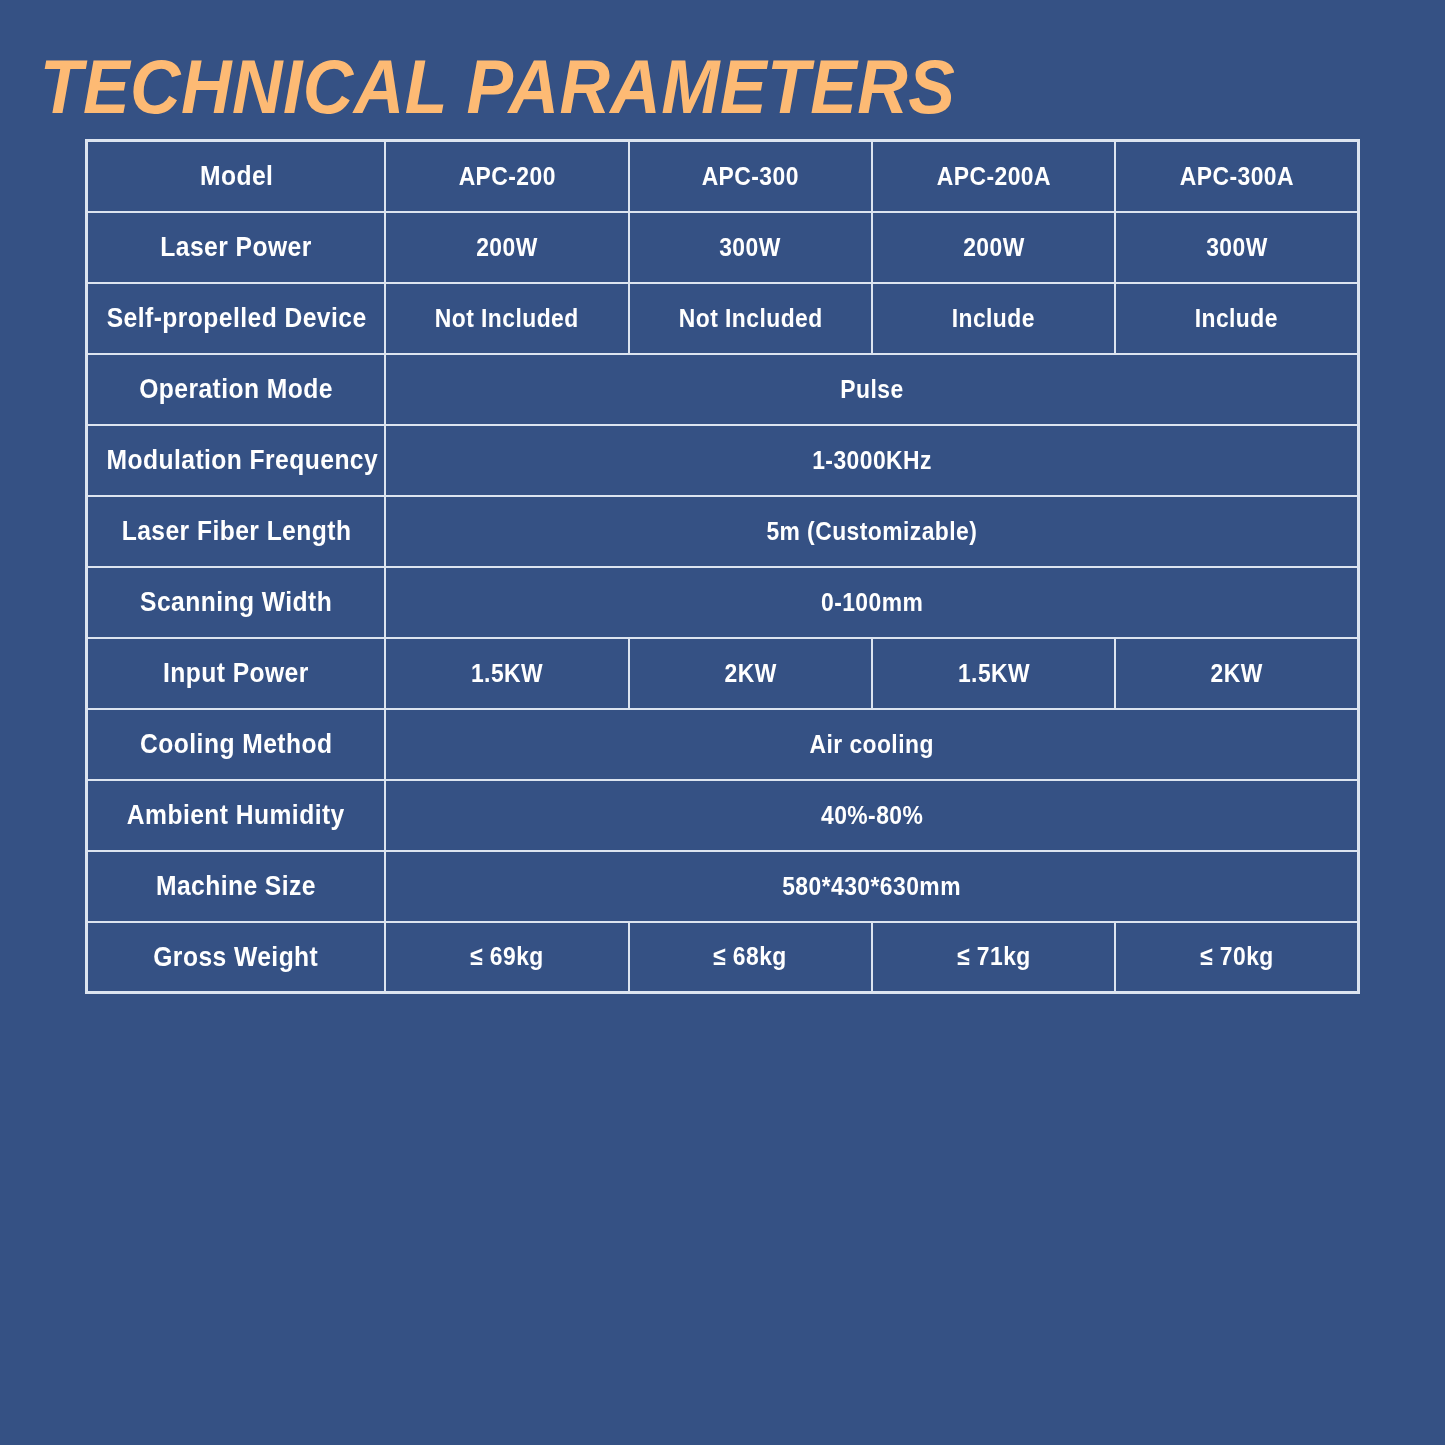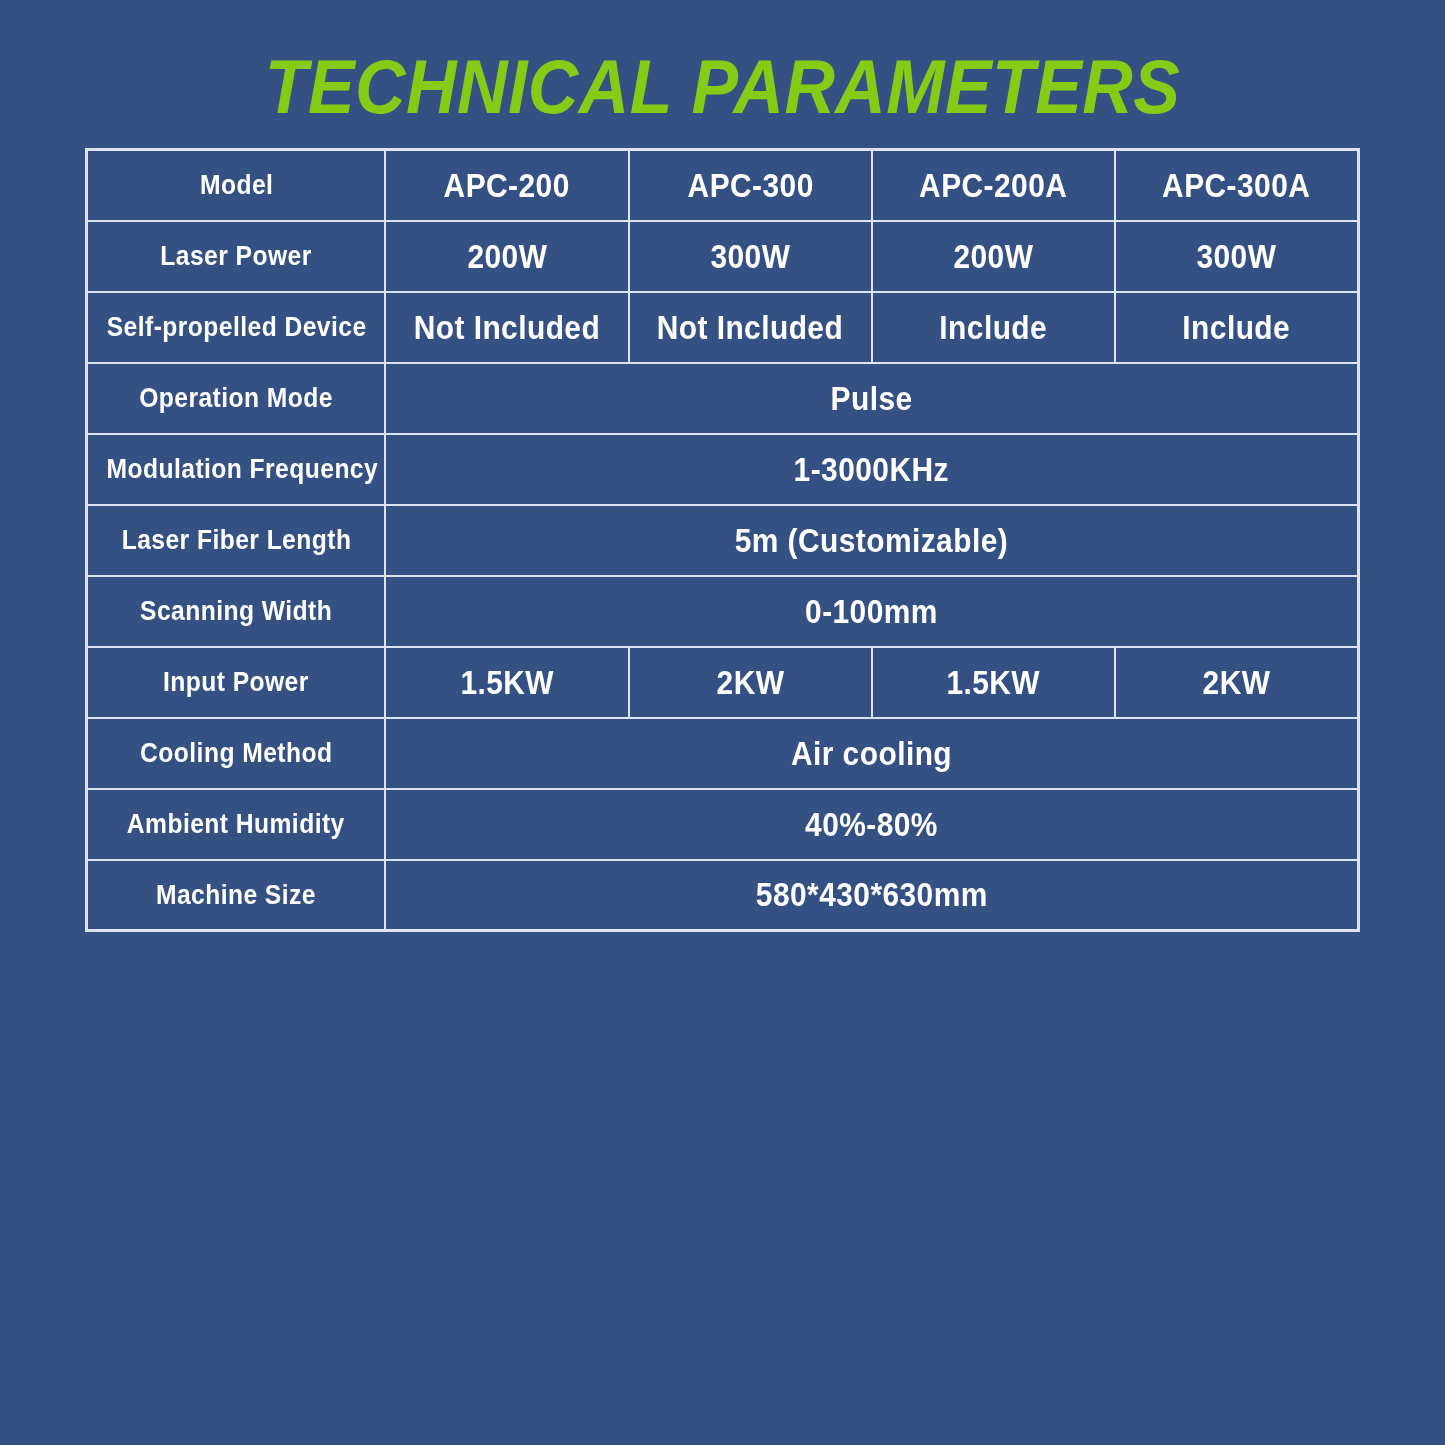--- a/index.html
+++ b/index.html
@@ -6,47 +6,46 @@
   html, body {
     width: 1445px; height: 1445px;
     background: #355184;
     font-family: "Liberation Sans", "DejaVu Sans", sans-serif;
     overflow: hidden;
   }
   .page { width: 1445px; height: 1445px; background: #355184; }
   .title {
     padding-top: 38px;
     height: 139px;
-    text-align: center;
-    color: #84cc16;
+    color: #fdba74;
     font-size: 76px;
     font-weight: bold;
     font-style: italic;
     line-height: 1.3;
     letter-spacing: 1px;
     white-space: nowrap;
   }
   .title .tx { transform: scaleX(0.92); }
   table.spec {
     width: 1275px;
-    margin: 9px auto;
+    margin: 0 auto;
     border-collapse: collapse;
     table-layout: fixed;
     border: 3px solid #dce4f0;
   }
   table.spec td {
     border: 2px solid #dce4f0;
     height: 71px;
     text-align: center;
     vertical-align: middle;
     color: #ffffff;
     overflow: hidden;
   }
   td.label { font-size: 28px; font-weight: bold; }
-  td.val   { font-size: 34px; font-weight: bold; color: #f2f6fc; }
+  td.val   { font-size: 26px; font-weight: bold; color: #f2f6fc; }
   .tx {
     display: inline-block;
     transform: scaleX(0.88);
     transform-origin: center;
     white-space: nowrap;
     letter-spacing: 0.5px;
   }
   col.c-label { width: 23.5%; }
   col.c-val   { width: 19.125%; }
 </style>
@@ -135,16 +134,23 @@
         <td class="val" colspan="4"><span class="tx">40%-80%</span></td>
       </tr>
 
       <tr>
         <td class="label"><span class="tx">Machine Size</span></td>
         <td class="val" colspan="4"><span class="tx">580*430*630mm</span></td>
       </tr>
 
 
 
+      <tr>
+        <td class="label"><span class="tx">Gross Weight</span></td>
+        <td class="val"><span class="tx">≤ 69kg</span></td>
+        <td class="val"><span class="tx">≤ 68kg</span></td>
+        <td class="val"><span class="tx">≤ 71kg</span></td>
+        <td class="val"><span class="tx">≤ 70kg</span></td>
+      </tr>
 
     </tbody>
   </table>
 </div>
 
 </body></html>

